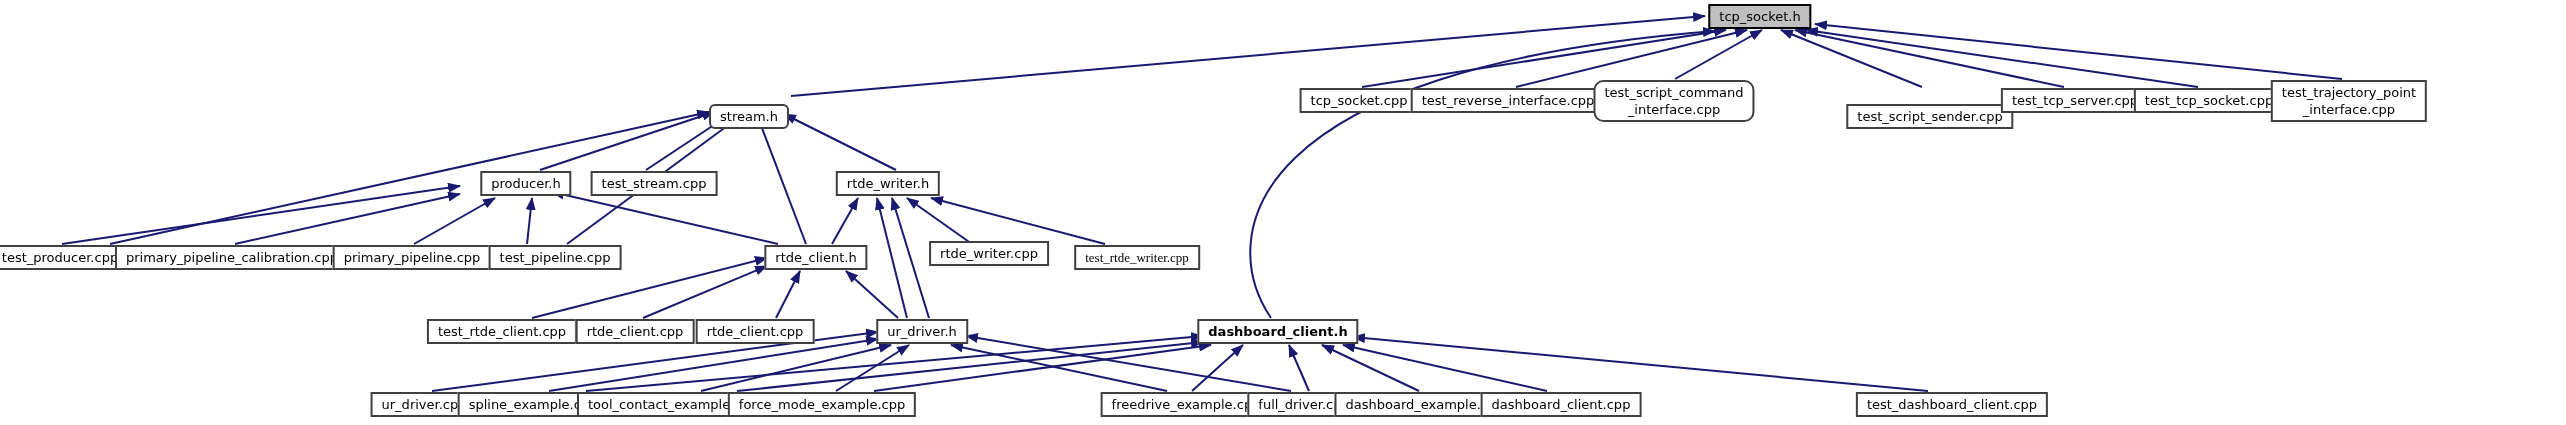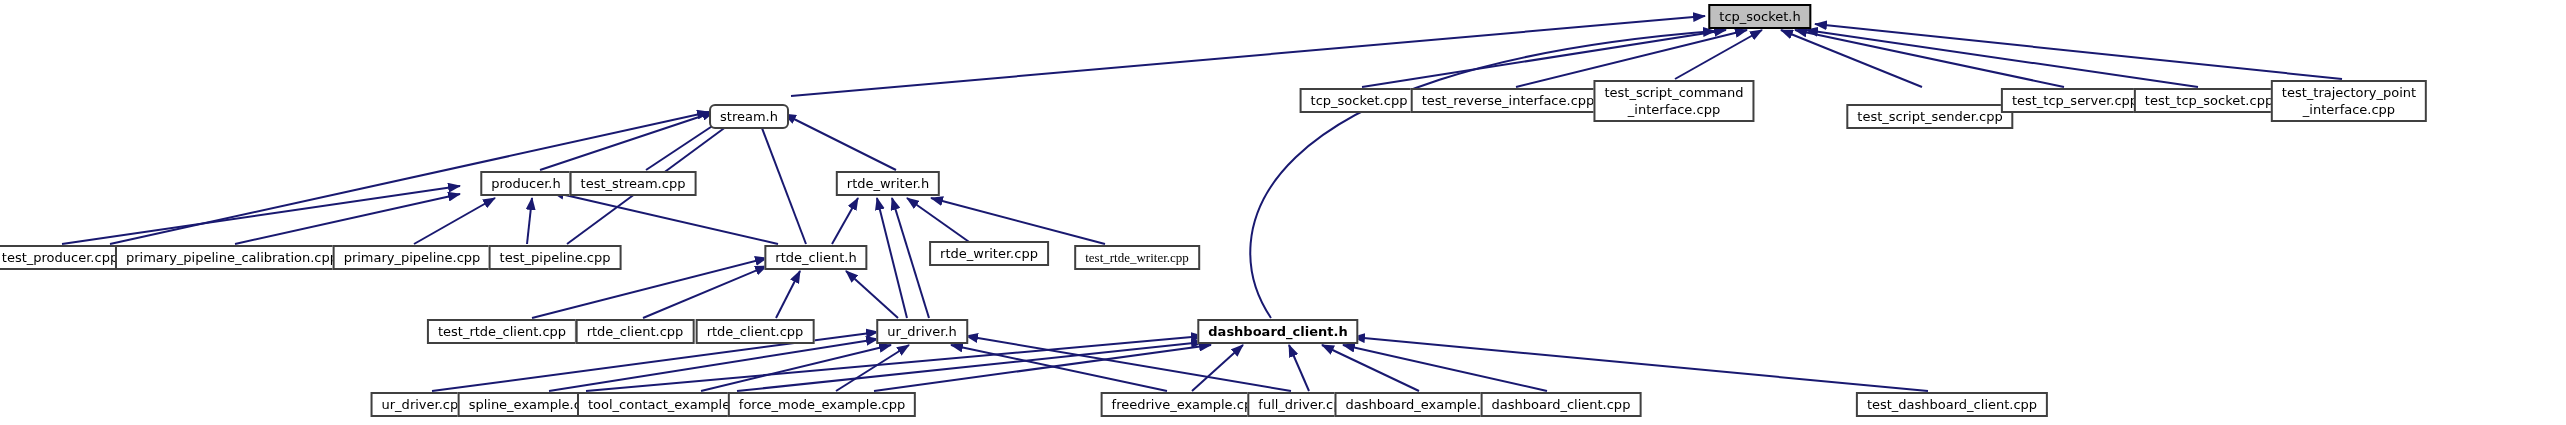--- a/index.html
+++ b/index.html
@@ -74,41 +74,41 @@
       </div>
       <div class="node" style="left: 749px; top: 104px; border-radius: 6px;">
         <div>stream.h</div>
       </div>
       <div class="node" style="left: 1359px; top: 88px;">
         <div>tcp_socket.cpp</div>
       </div>
       <div class="node" style="left: 1508px; top: 88px;">
         <div>test_reverse_interface.cpp</div>
       </div>
-      <div class="node" style="left: 1674px; top: 80px;">
+      <div class="node" style="left: 1674px; top: 80px; border-radius: 10px;">
         <div>test_script_command</div>
         <div>_interface.cpp</div>
       </div>
       <div class="node" style="left: 1930px; top: 88px; margin-top: 16px;">
         <div>test_script_sender.cpp</div>
       </div>
       <div class="node" style="left: 2075px; top: 88px;">
         <div>test_tcp_server.cpp</div>
       </div>
       <div class="node" style="left: 2209px; top: 88px;">
         <div>test_tcp_socket.cpp</div>
       </div>
       <div class="node" style="left: 2349px; top: 80px;">
         <div>test_trajectory_point</div>
         <div>_interface.cpp</div>
       </div>
       <div class="node" style="left: 526px; top: 171px;">
         <div>producer.h</div>
       </div>
-      <div class="node" style="left: 633px; top: 171px;">
+      <div class="node" style="left: 654px; top: 171px;">
         <div>test_stream.cpp</div>
       </div>
       <div class="node" style="left: 888px; top: 171px;">
         <div>rtde_writer.h</div>
       </div>
       <div class="node" style="left: 60px; top: 245px;">
         <div>test_producer.cpp</div>
       </div>
       <div class="node" style="left: 232px; top: 245px;">
         <div>primary_pipeline_calibration.cpp</div>

